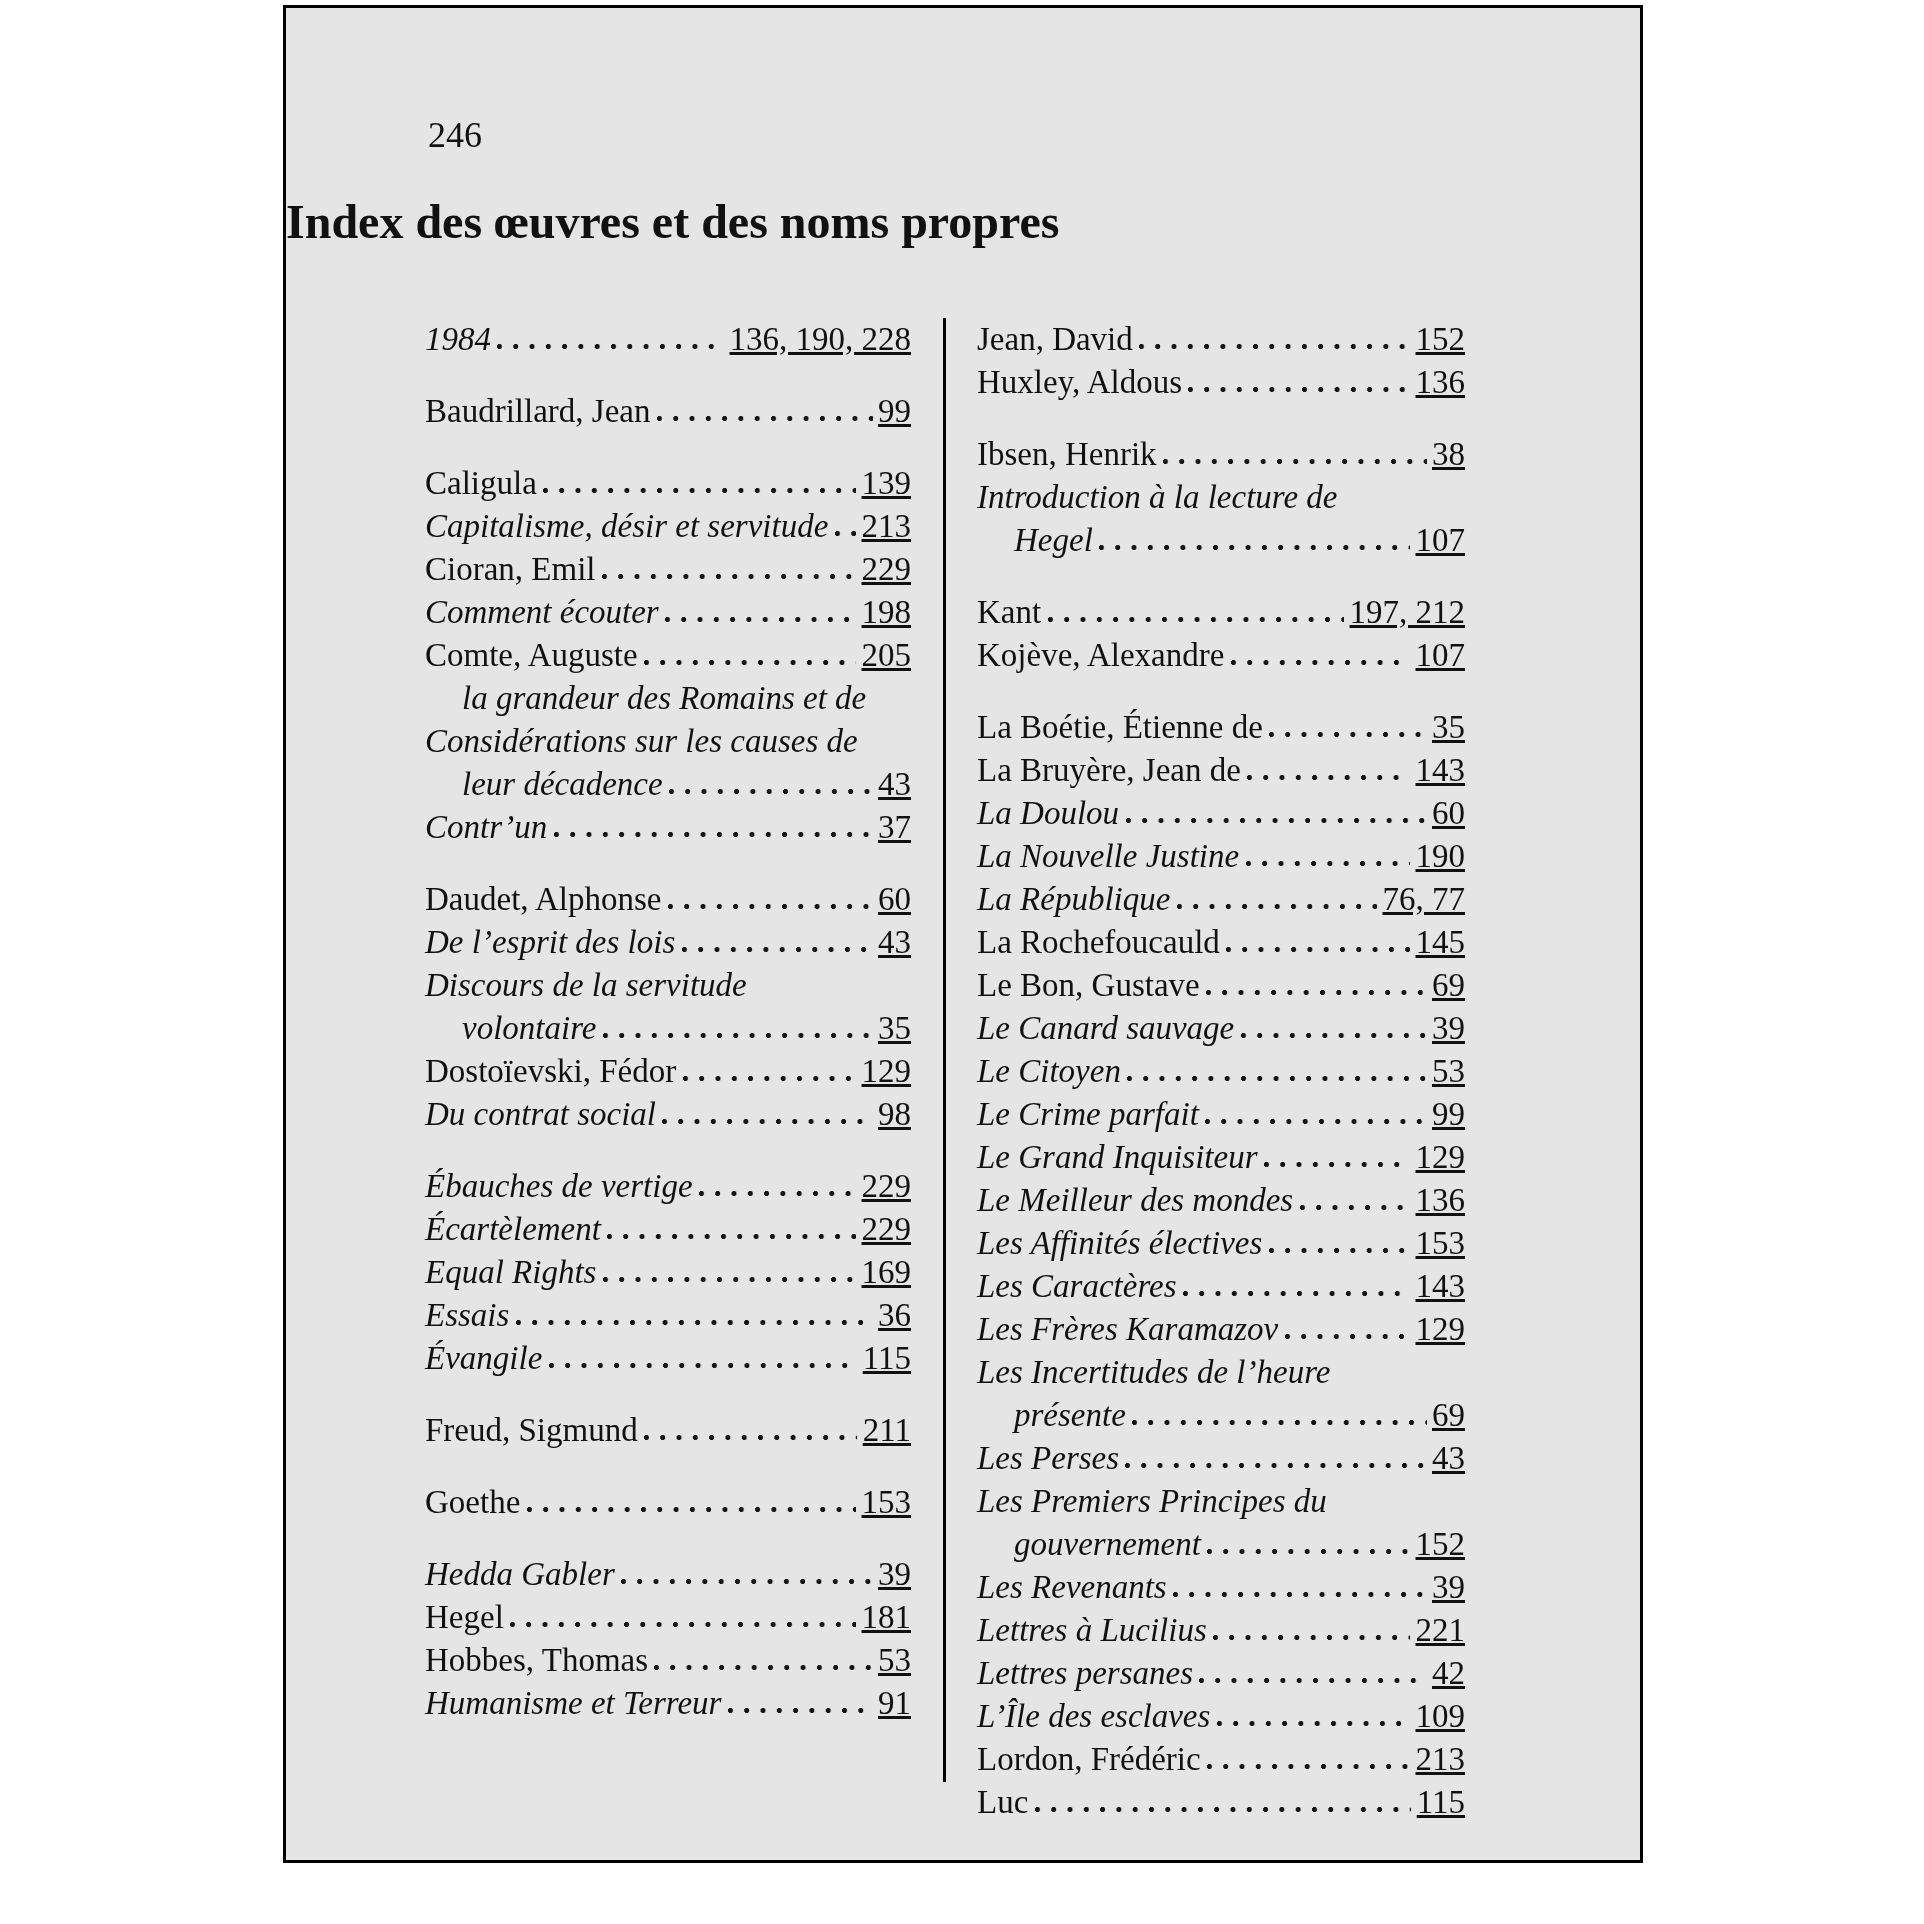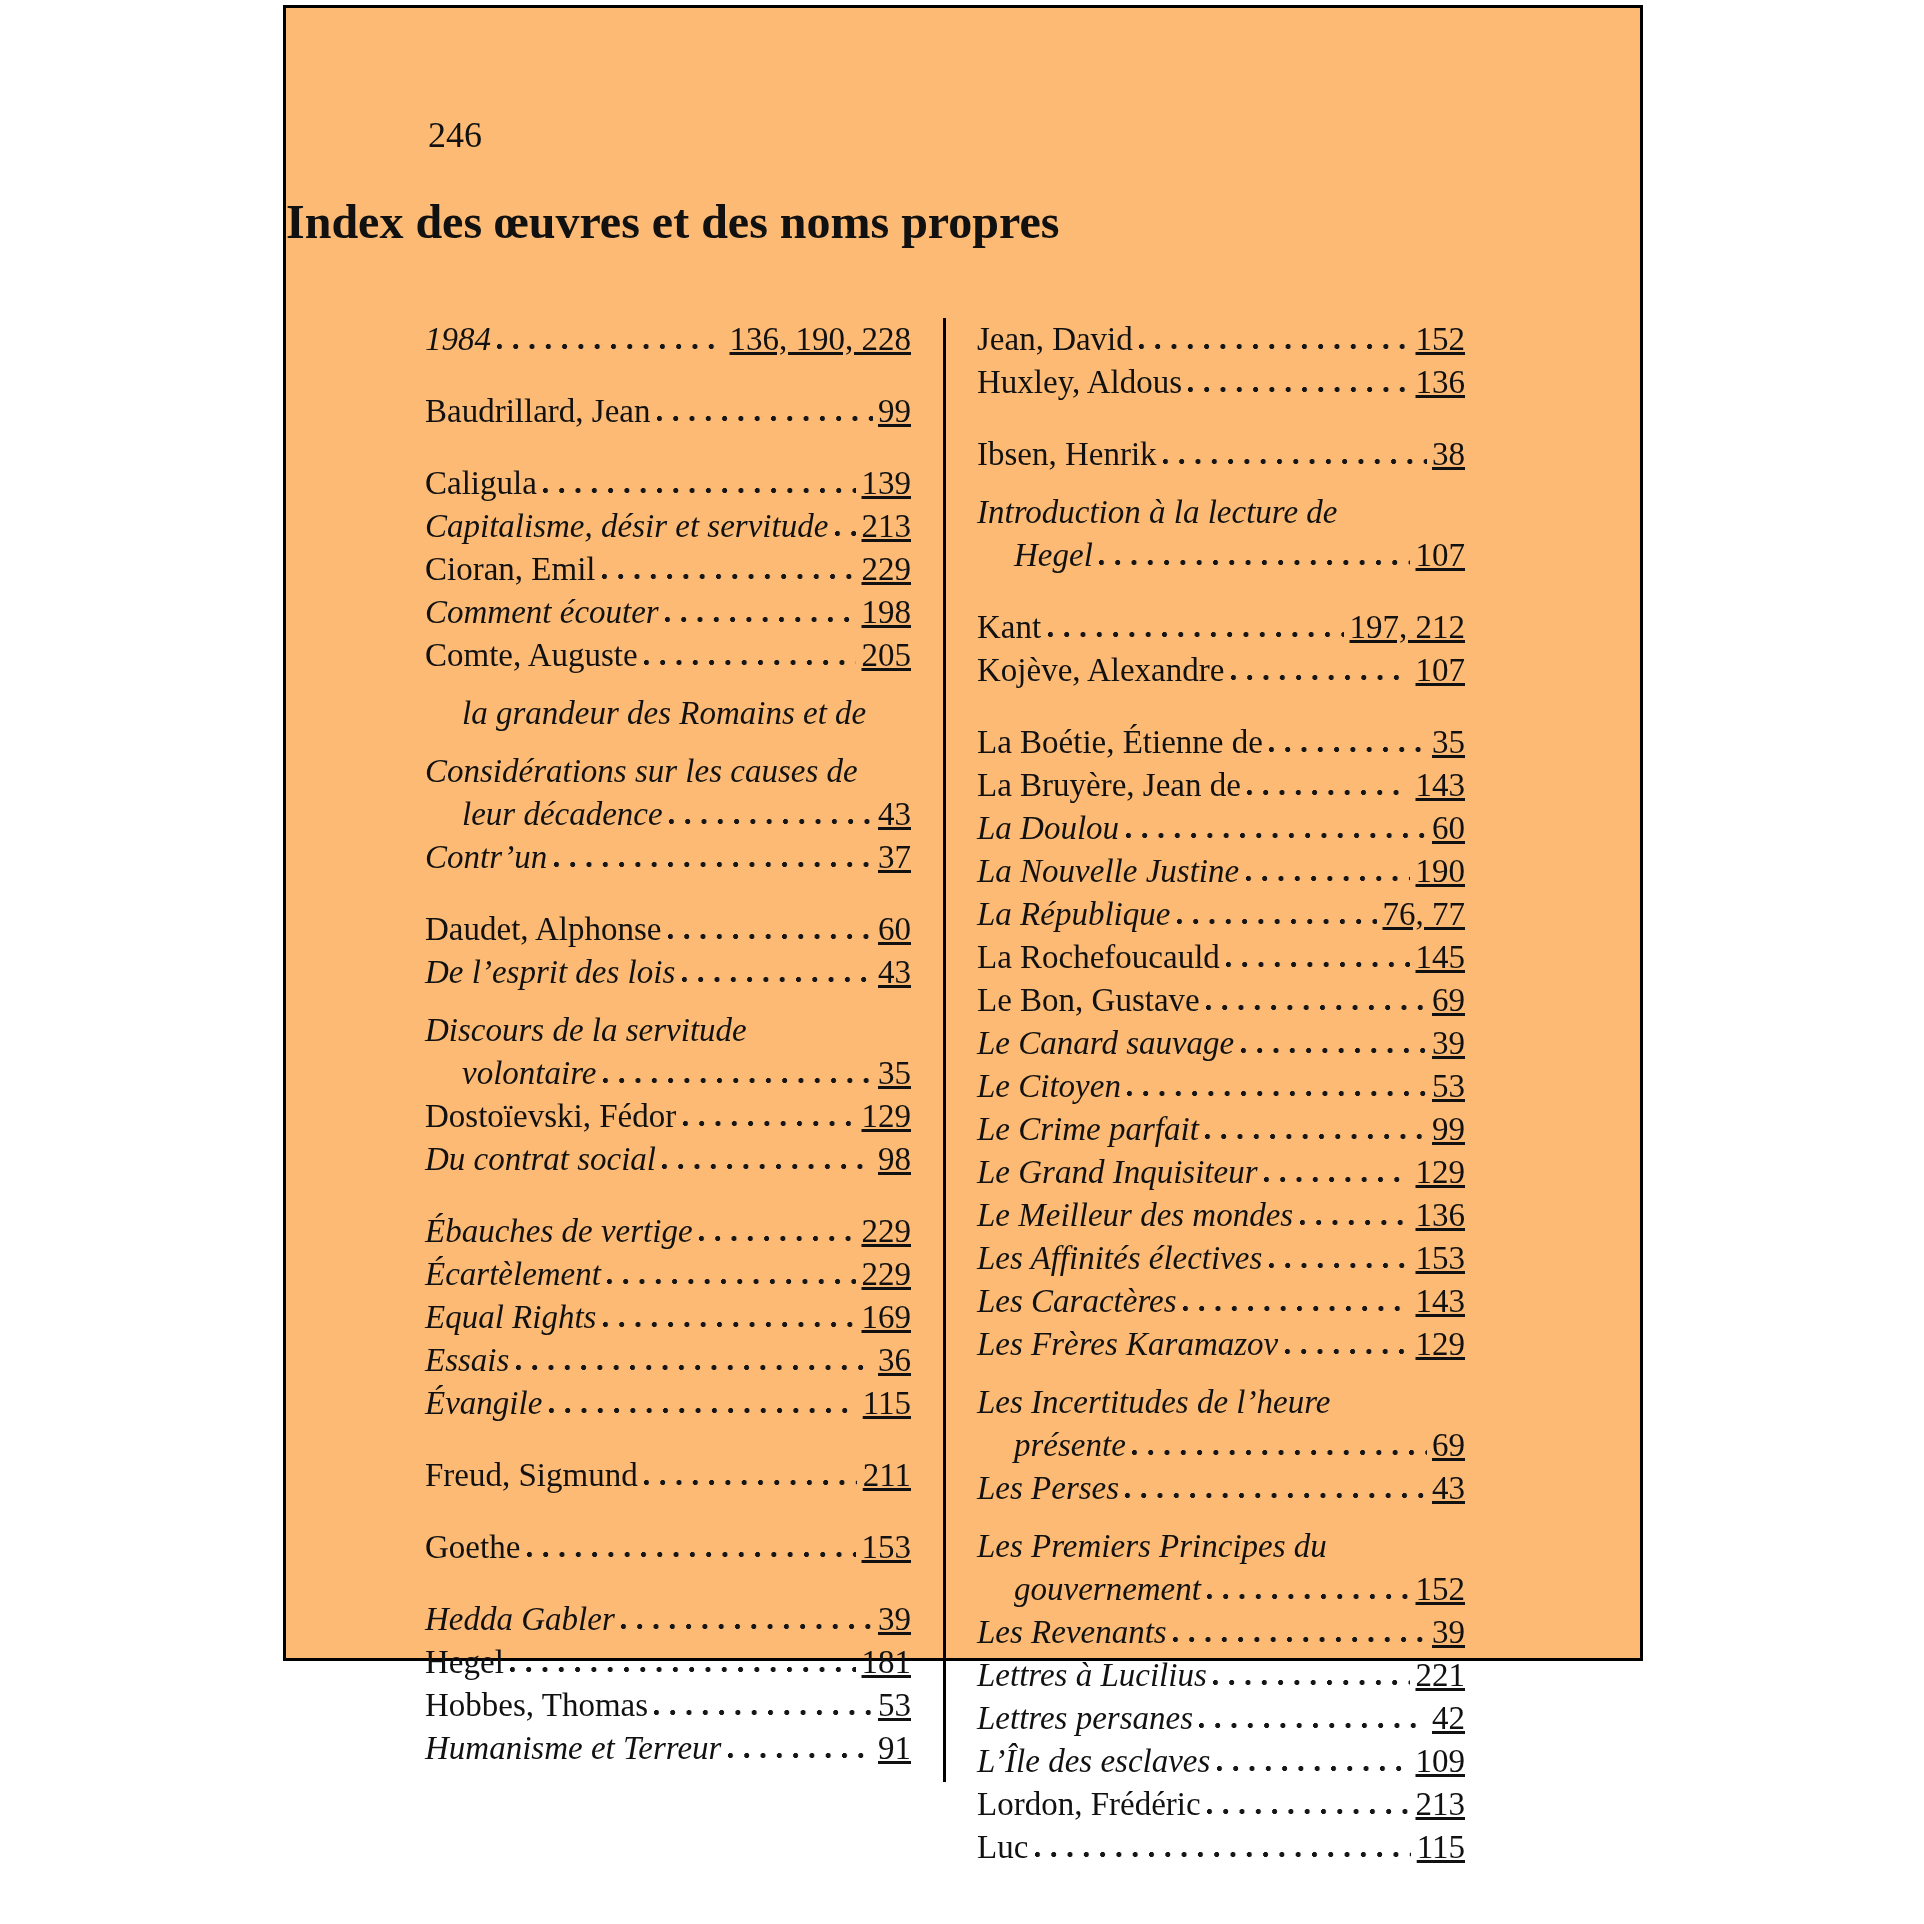--- a/index.html
+++ b/index.html
@@ -13,24 +13,24 @@
     background: #ffffff;
     font-family: "Liberation Serif", "DejaVu Serif", serif;
     color: #111111;
     overflow: hidden;
   }
   .page-frame {
     position: absolute;
     left: 283px;
     top: 4.6px;
     width: 1360px;
-    height: 1656px;
+    height: 1858px;
     border: 3.1px solid #000000;
     box-sizing: border-box;
-    background: #fdba74;
+    background: #e5e5e5;
   }
   .page-number {
     position: absolute;
     left: 142px;
     top: 108px;
     font-size: 36px;
     line-height: 39px;
   }
   .page-title {
     position: absolute;
@@ -55,21 +55,21 @@
     top: 310px;
     font-size: 33px;
     line-height: 43px;
   }
   .col-left  { left: 139px; width: 486px; }
   .col-right { left: 691px; width: 488px; }
   .group { margin-bottom: 29px; }
   .group:last-child { margin-bottom: 0; }
   .entry.italic .entry-text,
   .entry.italic .entry-plain { font-style: italic; }
-  .entry-plain { white-space: nowrap; margin-top: 15px; }
+  .entry-plain { white-space: nowrap; }
   .entry-line.cont { padding-left: 37px; }
   .row {
     display: flex;
     align-items: baseline;
     justify-content: space-between;
   }
   .entry-text {
     flex: 0 1 auto;
     white-space: nowrap;
   }

